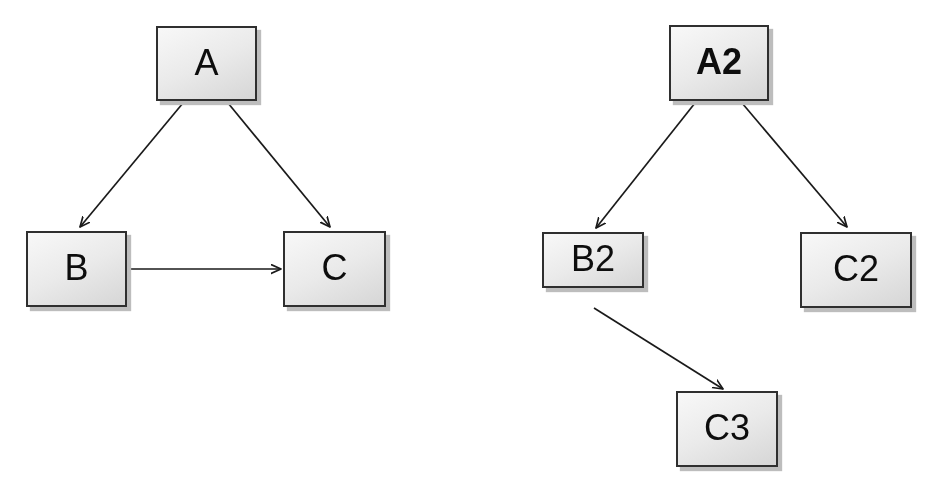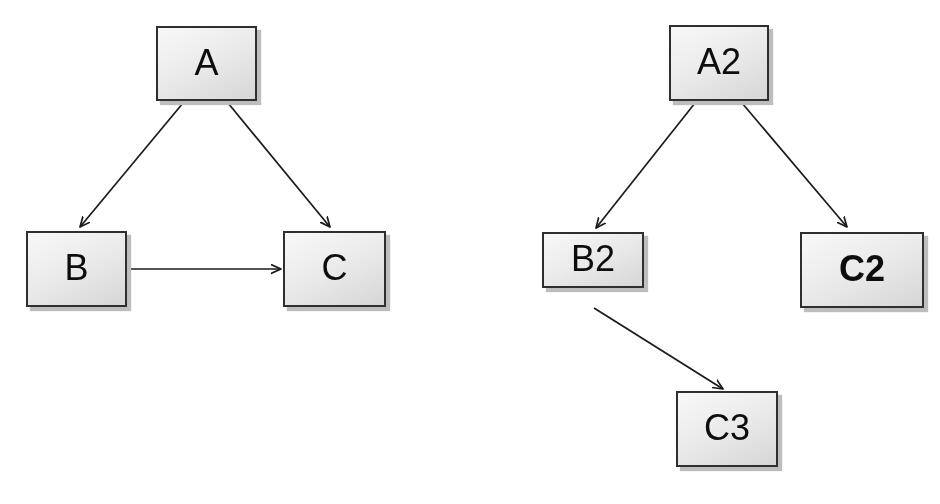--- a/index.html
+++ b/index.html
@@ -48,25 +48,25 @@
     </svg>
 <div class="node" style="left: 156px; top: 26px; width: 101px; height: 75px;">
       <span class="node-label">A</span>
     </div>
     <div class="node" style="left: 26px; top: 231px; width: 101px; height: 76px;">
       <span class="node-label">B</span>
     </div>
     <div class="node" style="left: 283px; top: 231px; width: 103px; height: 76px;">
       <span class="node-label">C</span>
     </div>
-    <div class="node" style="left: 669px; top: 25px; width: 100px; height: 76px;">
+    <div class="node" style="left: 669px; top: 25px; width: 100px; height: 76px; font-weight: bold;">
       <span class="node-label">A2</span>
     </div>
     <div class="node" style="left: 542px; top: 232px; width: 102px; height: 56px;">
       <span class="node-label">B2</span>
     </div>
-    <div class="node" style="left: 800px; top: 232px; width: 124px; height: 76px; font-weight: bold;">
+    <div class="node" style="left: 800px; top: 232px; width: 112px; height: 76px;">
       <span class="node-label">C2</span>
     </div>
     <div class="node" style="left: 676px; top: 391px; width: 102px; height: 76px;">
       <span class="node-label">C3</span>
     </div>
   </div>
 
 </body></html>

